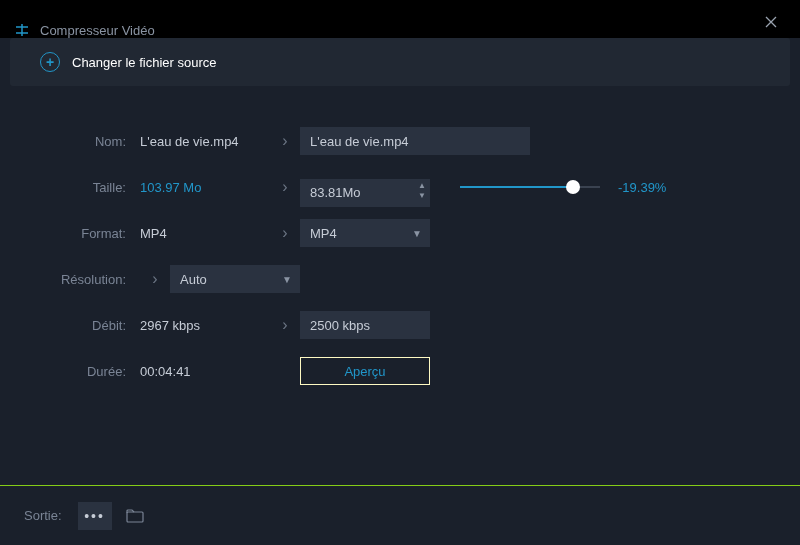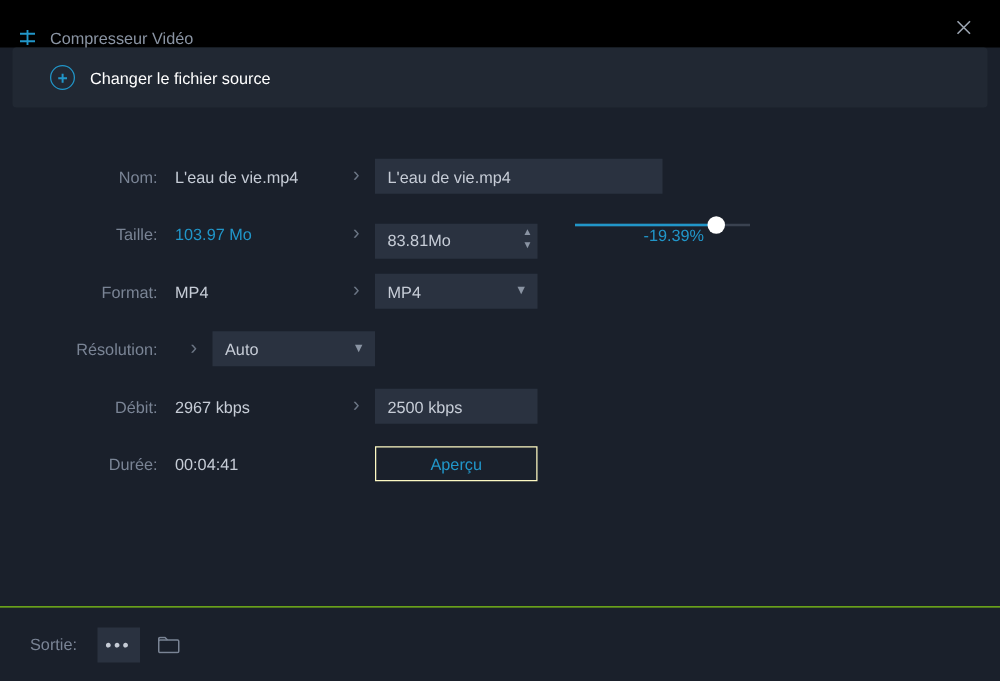--- a/index.html
+++ b/index.html
@@ -86,21 +86,20 @@
   .spinner-wrap { position: relative; display: inline-block; margin-top: 11px; }
   .spinner-btns {
     position: absolute; right: 4px; top: 2px;
     display: flex; flex-direction: column;
     color: #8a94a3; font-size: 8px; line-height: 1.3;
   }
   .spinner-btns span { cursor: pointer; }
   .slider-wrap {
     display: flex; align-items: center;
     margin-left: 30px;
-    flex-direction: column;
   }
   .slider {
     width: 140px; height: 2px; background: #3a4250; position: relative;
   }
   .slider-fill {
     position: absolute; left: 0; top: 0; height: 2px; background: #2196c9;
     width: 112px;
   }
   .slider-thumb {
     position: absolute; top: -6px; left: 106px;

